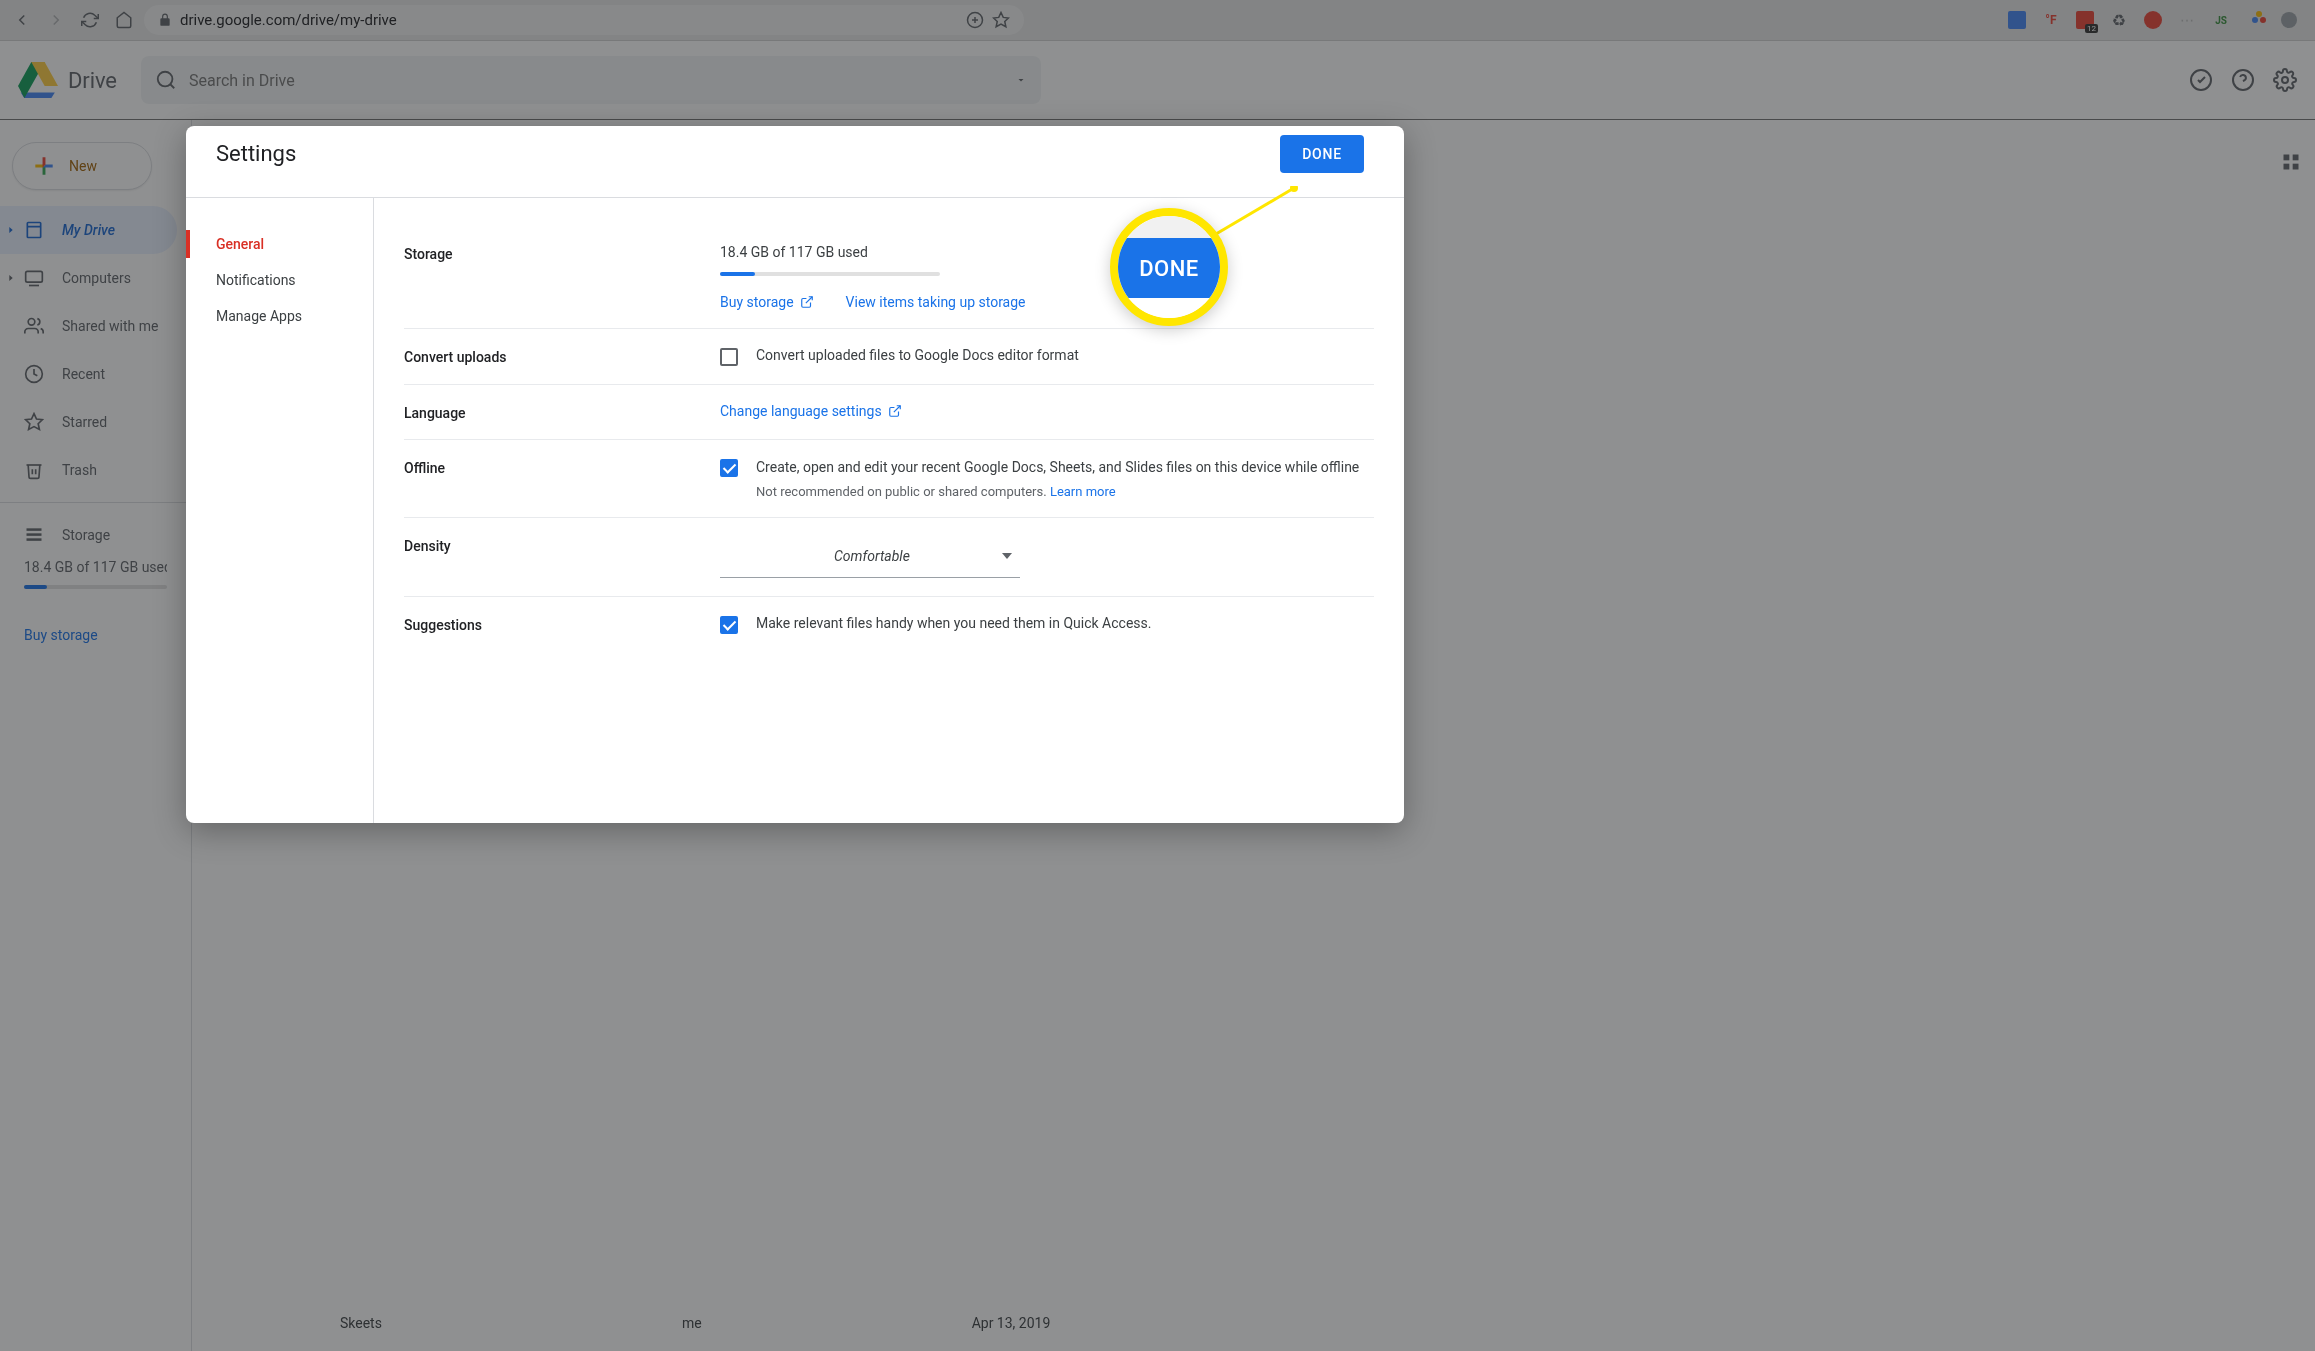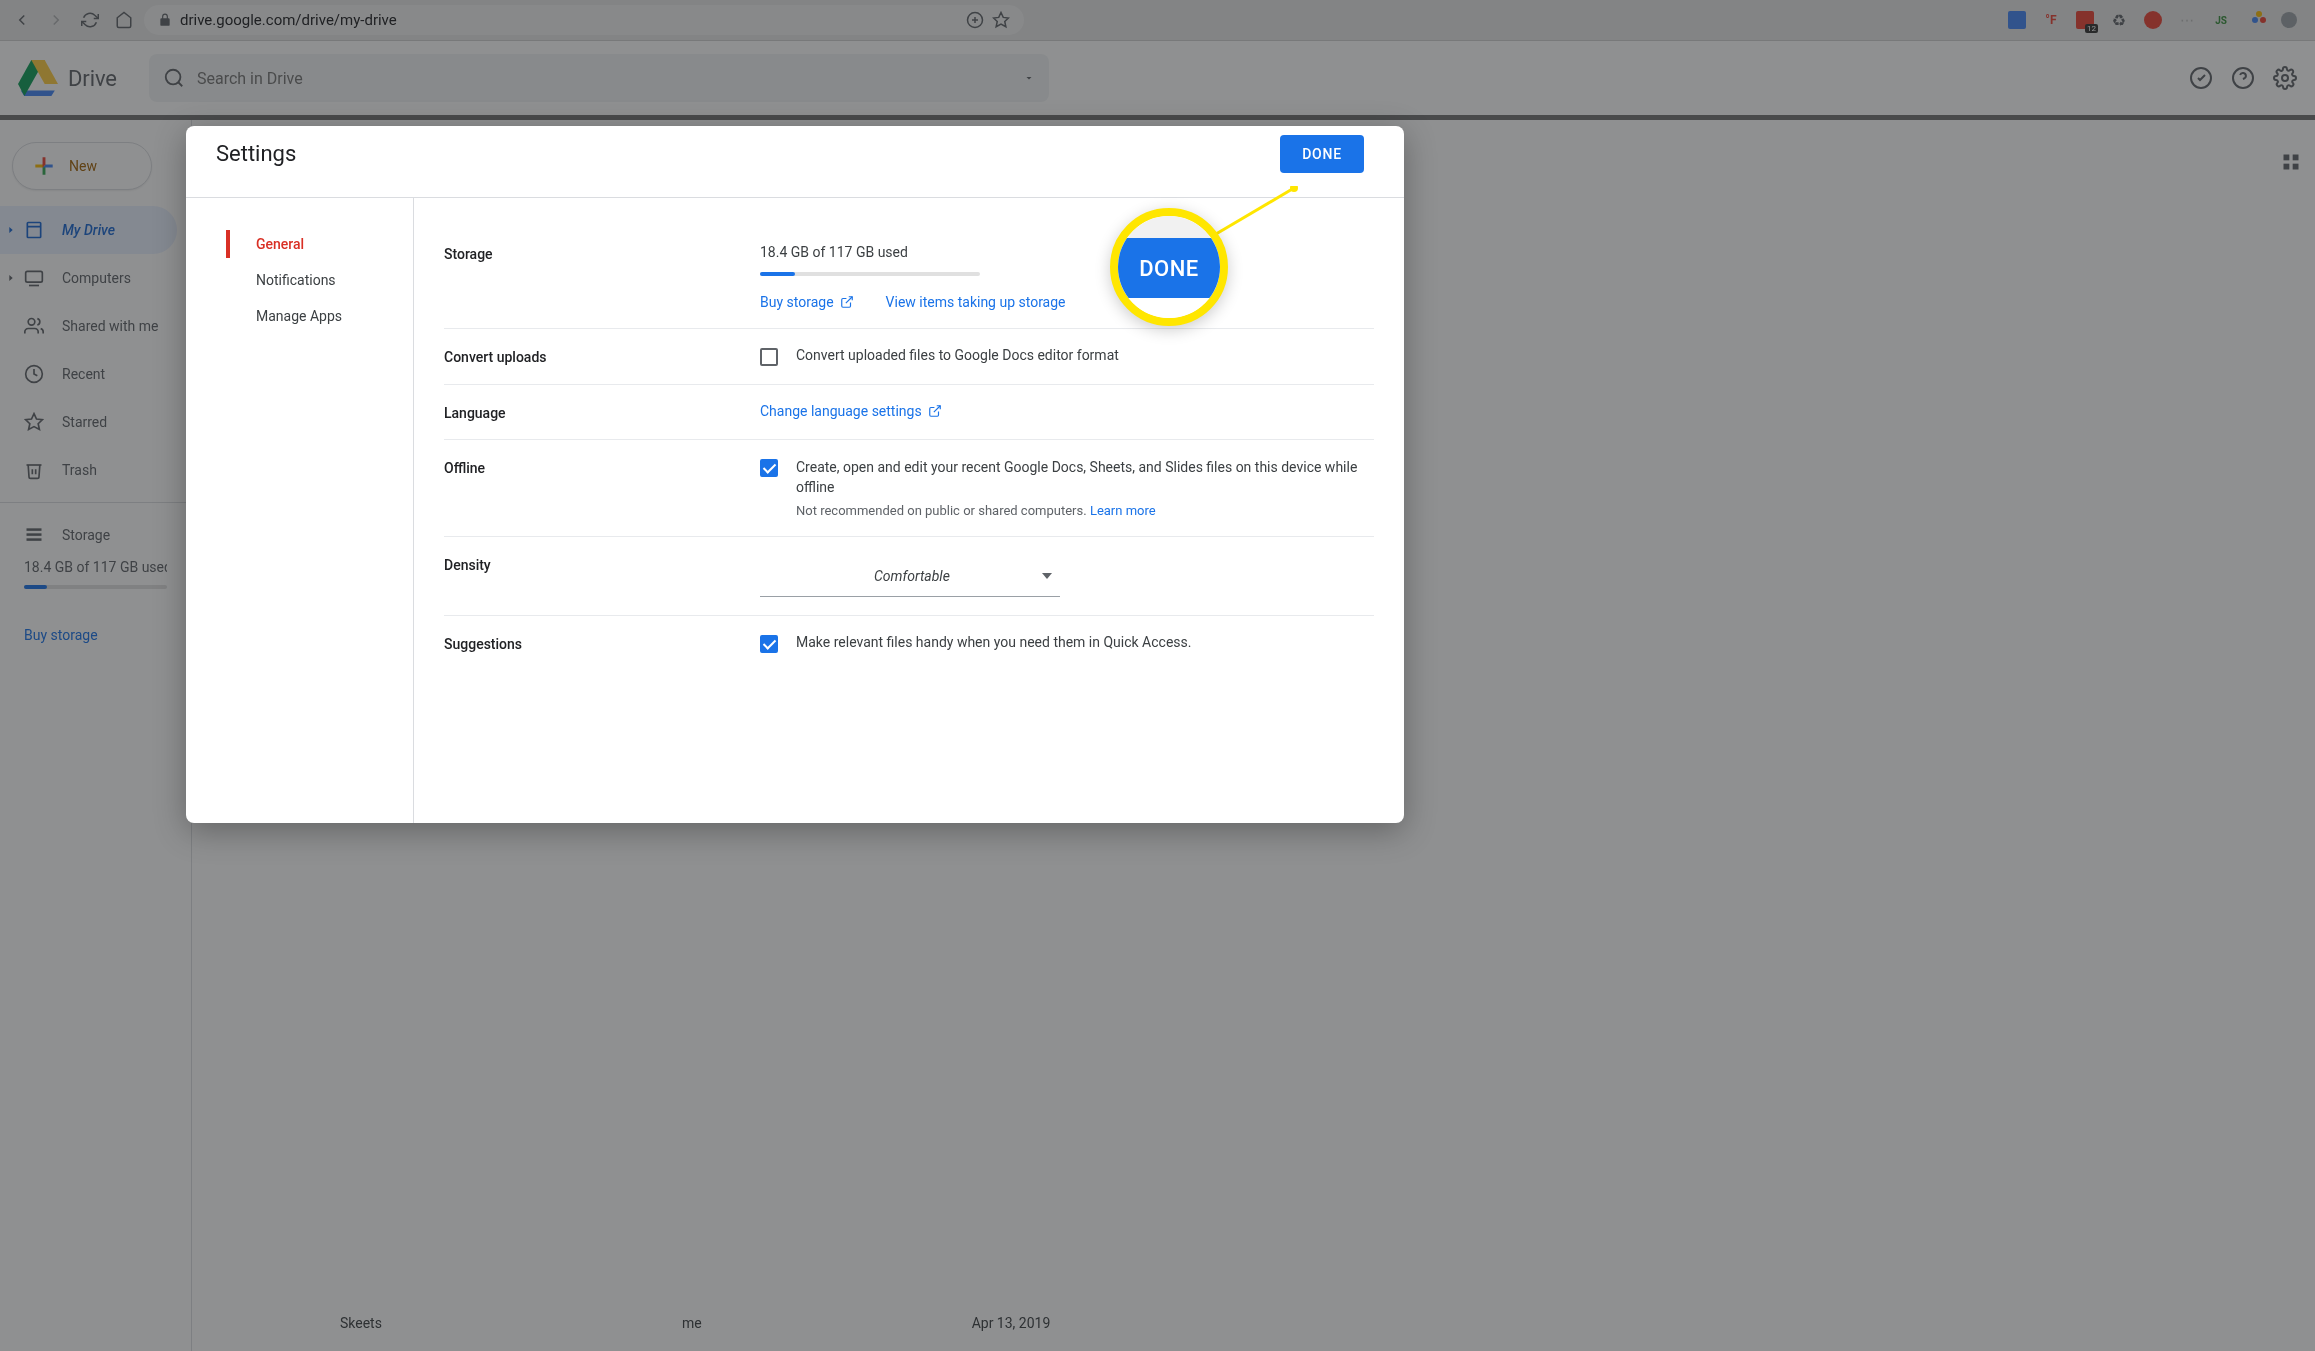--- a/index.html
+++ b/index.html
@@ -9,21 +9,21 @@
 
 .browser-bar { height: 41px; background: #e6e6e6; display: flex; align-items: center; padding: 0 8px; gap: 6px; border-bottom: 1px solid #d0d0d0; }
 .nav-btn { width: 28px; height: 28px; display: flex; align-items: center; justify-content: center; border-radius: 50%; color: #5f6368; cursor: pointer; }
 .nav-btn svg { width: 18px; height: 18px; }
 .omnibox { flex: 1; max-width: 880px; height: 30px; background: #f1f1f1; border-radius: 16px; display: flex; align-items: center; padding: 0 14px; color: #202124; font-size: 15px; gap: 8px; }
 .lock-icon { width: 14px; height: 14px; color: #5f6368; }
 .ext-icons { display: flex; gap: 14px; margin-left: auto; align-items: center; padding-right: 8px; }
 .ext-icons .ext { width: 20px; height: 20px; display: flex; align-items: center; justify-content: center; }
 
 
-.drive-header { height: 79px; display: flex; align-items: center; padding: 0 18px; border-bottom: 5px solid #737373; gap: 32px; }
+.drive-header { height: 79px; display: flex; align-items: center; padding: 0 18px; border-bottom: 1px solid #737373; gap: 24px; }
 .drive-logo { display: flex; align-items: center; gap: 10px; }
 .drive-logo-text { font-size: 22px; color: #5f6368; letter-spacing: -0.1px; }
 .search-wrap { flex: 1; max-width: 900px; }
 .search-box { height: 48px; background: #f1f3f4; border-radius: 8px; display: flex; align-items: center; padding: 0 14px; gap: 12px; color: #5f6368; }
 .search-box input { flex: 1; border: none; background: transparent; font-size: 16px; color: #5f6368; outline: none; }
 .header-actions { display: flex; gap: 18px; align-items: center; margin-left: auto; color: #5f6368; }
 .header-actions .hicon { width: 24px; height: 24px; }
 
 
 .drive-body { display: flex; height: calc(100% - 120px); position: relative; }
@@ -42,21 +42,21 @@
 .main-area { flex: 1; position: relative; }
 
 
 .overlay { position: absolute; inset: 0; background: rgba(32,33,36,0.5); z-index: 10; }
 
 
 .dialog { position: absolute; top: 126px; left: 186px; width: 1218px; height: 697px; background: #fff; border-radius: 8px; box-shadow: 0 8px 32px rgba(0,0,0,0.3); z-index: 20; display: flex; flex-direction: column; overflow: hidden; }
 .dialog-header { height: 72px; display: flex; align-items: center; justify-content: space-between; padding: 0 40px 16px 30px; border-bottom: 1px solid #dadce0; }
 .dialog-title { font-size: 22px; color: #202124; }
 .done-btn { background: #1a73e8; color: #fff; border: none; height: 38px; padding: 0 22px; border-radius: 4px; font-size: 14px; font-weight: 500; letter-spacing: 0.8px; cursor: pointer; }
-.dialog-body { flex: 1; display: flex; overflow: hidden; margin-left: 40px; }
+.dialog-body { flex: 1; display: flex; overflow: hidden; }
 .dialog-nav { width: 188px; border-right: 1px solid #dadce0; padding-top: 28px; }
 .dialog-nav-item { height: 36px; display: flex; align-items: center; padding-left: 30px; font-size: 14px; color: #3c4043; cursor: pointer; position: relative; }
 .dialog-nav-item.active { color: #d93025; font-weight: 500; }
 .dialog-nav-item.active::before { content: ''; position: absolute; left: 0; top: 4px; bottom: 4px; width: 4px; background: #d93025; }
 .dialog-content { flex: 1; overflow-y: auto; padding: 28px 30px 0 30px; }
 .setting-row { display: flex; padding: 18px 0; border-bottom: 1px solid #e8eaed; }
 .setting-row:last-child { border-bottom: none; }
 .setting-label { width: 316px; font-size: 14px; font-weight: 500; color: #202124; padding-top: 2px; }
 .setting-value { flex: 1; font-size: 14px; color: #3c4043; }
 .storage-text { font-size: 14px; color: #3c4043; }

